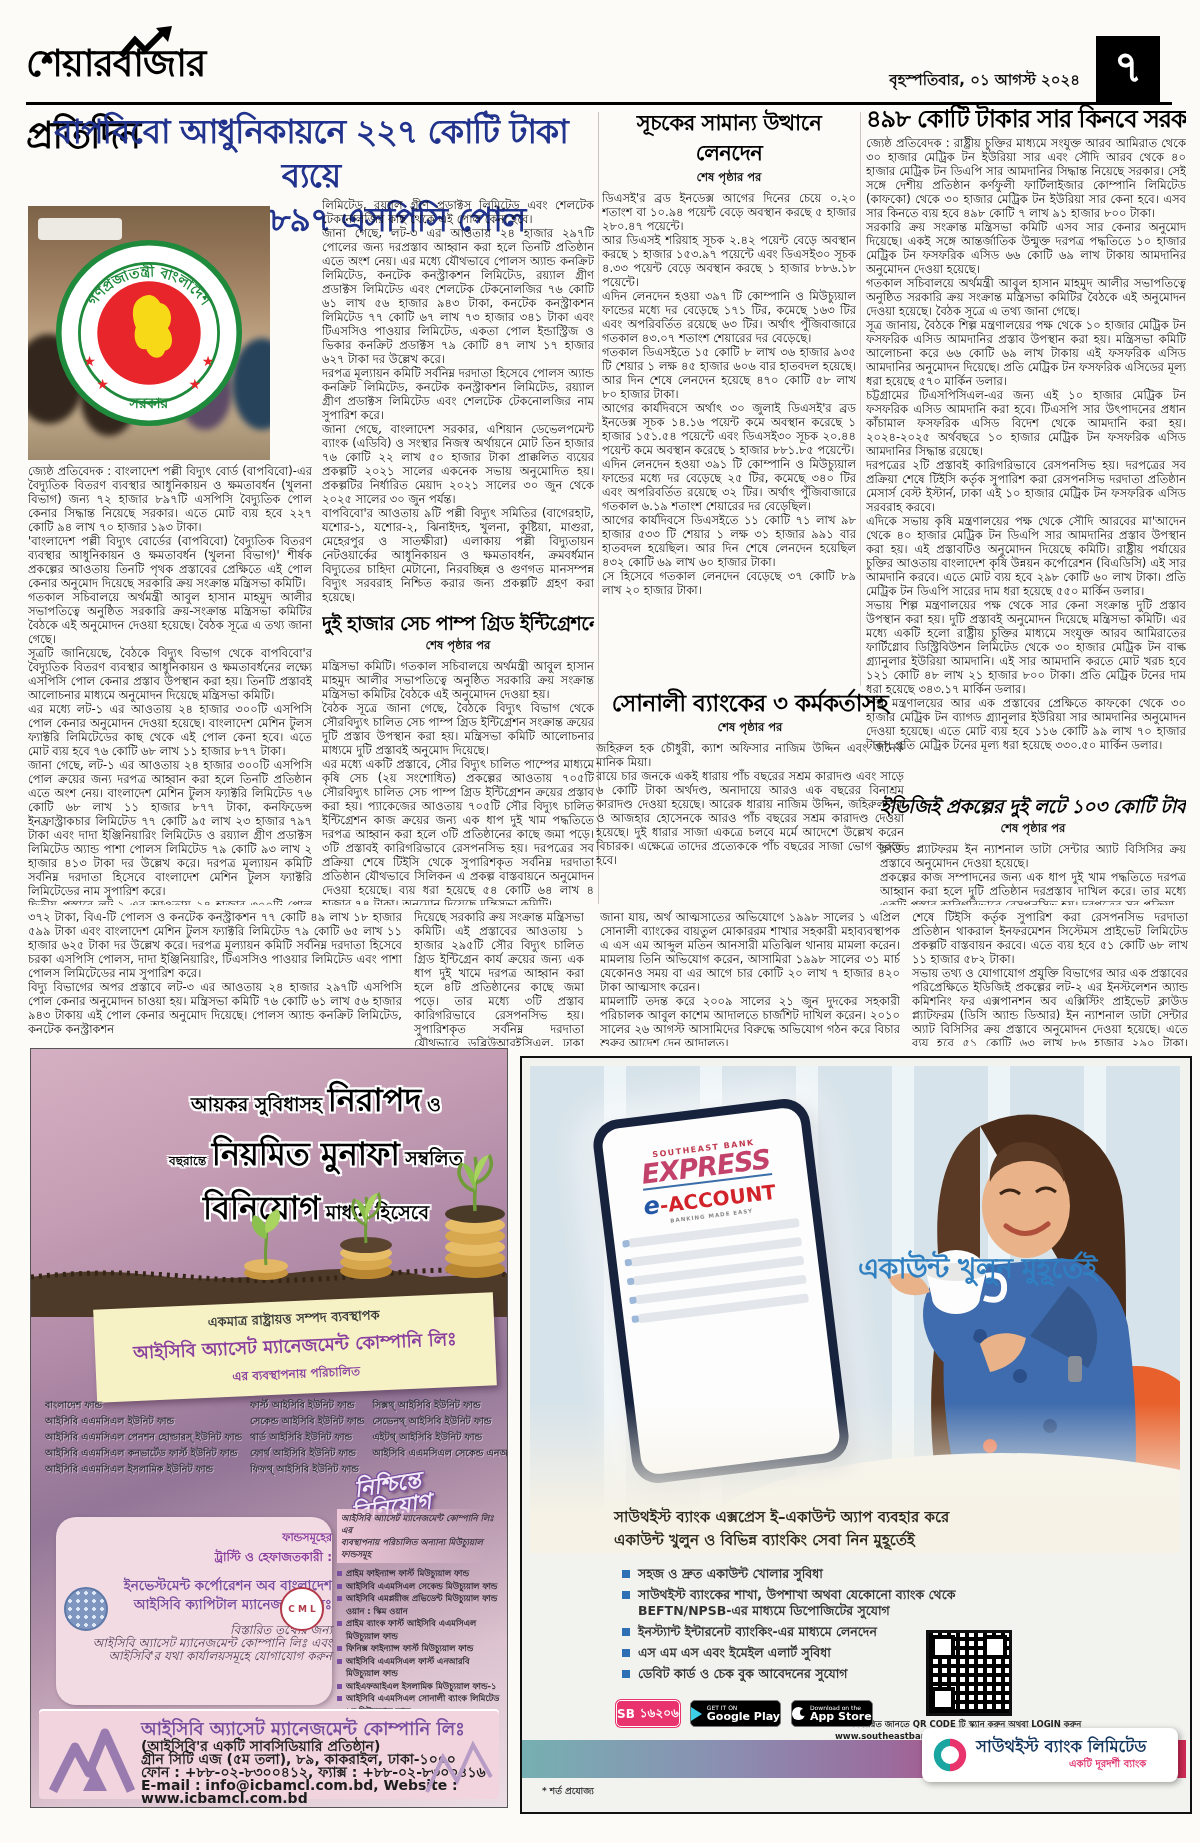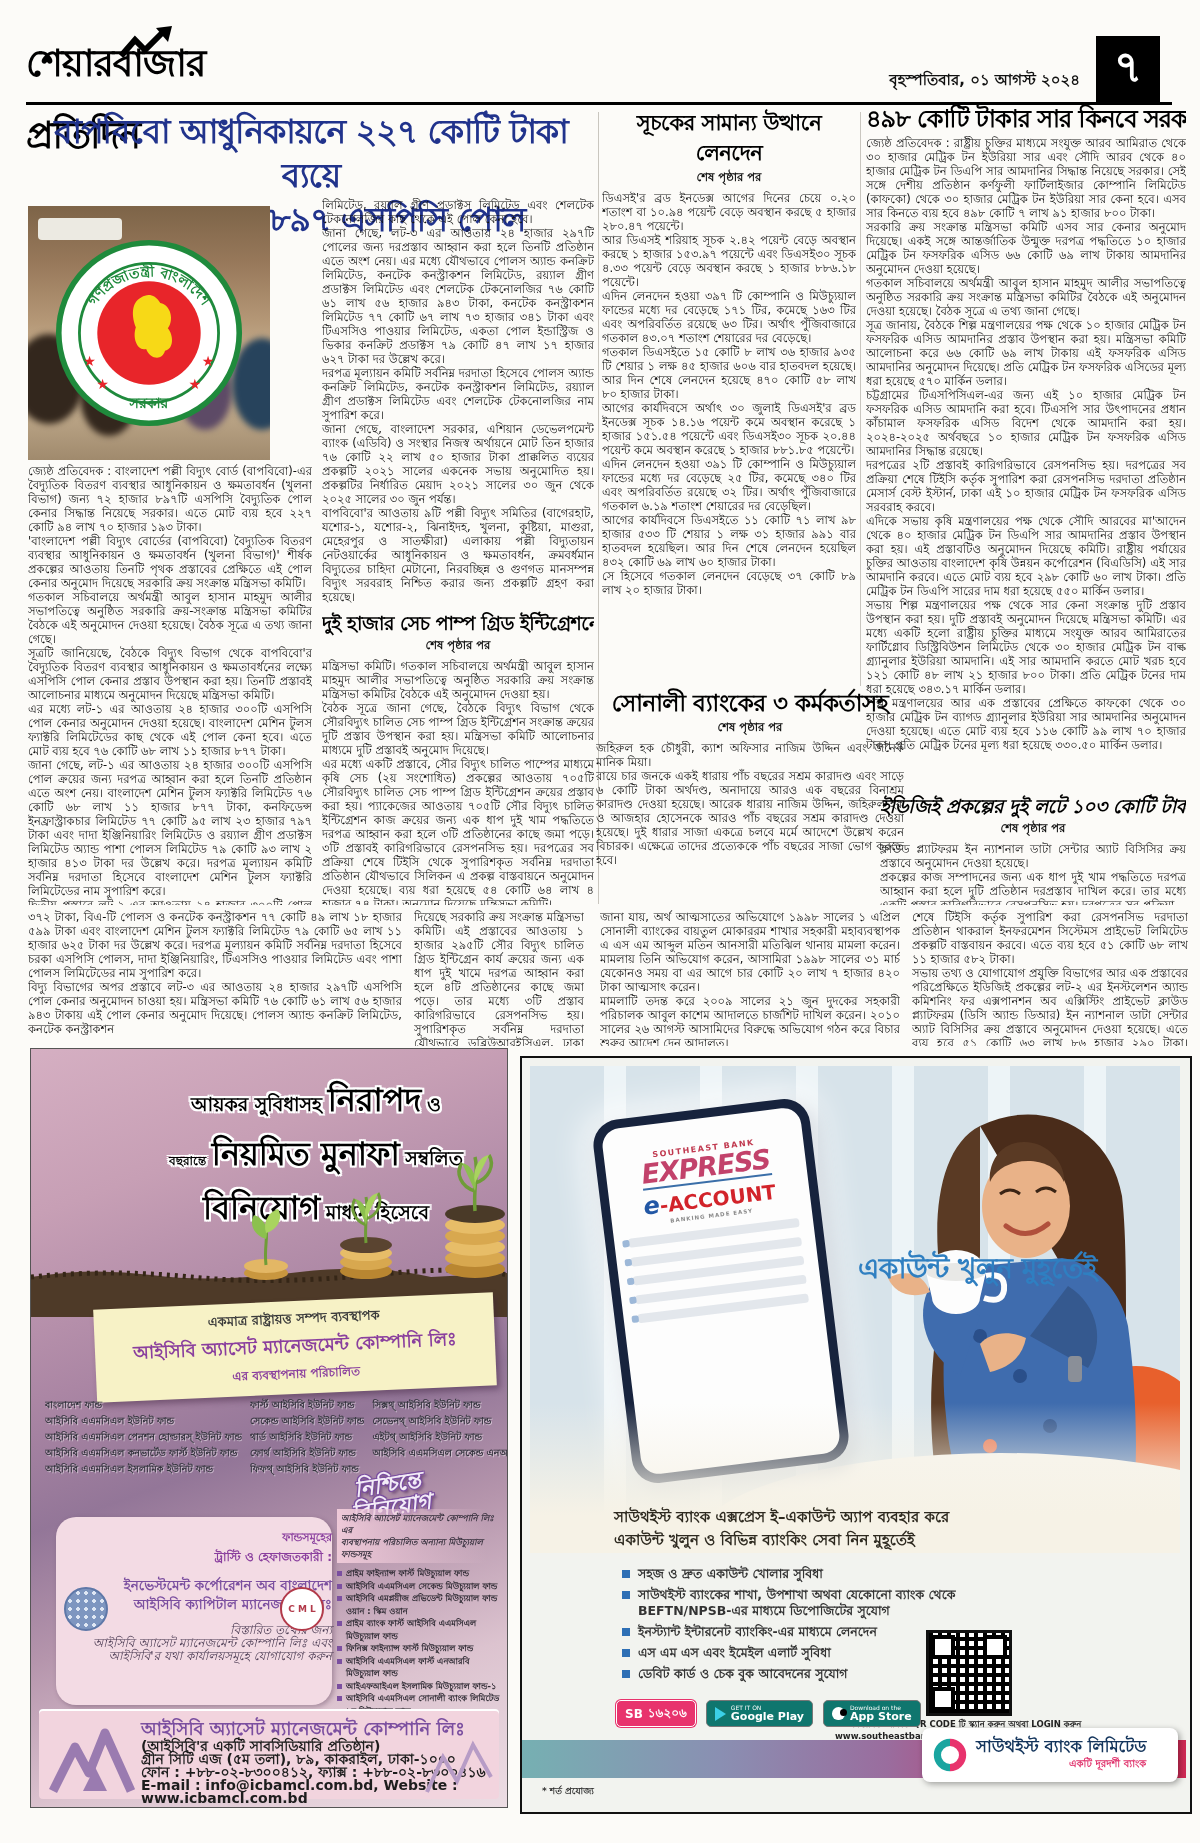--- a/index.html
+++ b/index.html
@@ -114,23 +114,23 @@
   .sf{font-size:12.5px;line-height:16px;color:#333;font-weight:600;margin-bottom:5px;
       padding-left:16px;position:relative;white-space:pre-line;}
   .sf::before{content:"";position:absolute;left:0;top:4px;width:8px;height:8px;background:#2e6fb5;}
   .seb-qr{position:absolute;left:404px;top:572px;width:80px;height:80px;background:#fff;border:3px solid #111;
      background-image:repeating-linear-gradient(0deg,#000 0 4px,transparent 4px 9px),
                       repeating-linear-gradient(90deg,#000 0 4px,#fff 4px 9px);}
   .qr-c{position:absolute;width:16px;height:16px;border:4px solid #000;background:#fff;}
   .seb-qrcap{position:absolute;left:240px;top:660px;width:410px;text-align:center;font-size:8.5px;
      line-height:12px;font-weight:700;color:#222;}
   .seb-badges{position:absolute;left:94px;top:642px;display:flex;gap:10px;align-items:center;}
-  .bdg{height:27px;border-radius:5px;display:flex;align-items:center;padding:0 8px;gap:5px;box-sizing:border-box;}
+  .bdg{height:27px;border-radius:5px;display:flex;align-items:center;padding:0 0;gap:5px;box-sizing:border-box;}
   .bdg-sb{background:#e8336d;color:#fff;font-weight:800;font-size:12px;border:1px solid #fff;box-shadow:0 0 0 1px #e8336d;}
-  .bdg-dark{background:#0f766e;color:#fff;border:1px solid #777;}
+  .bdg-dark{background:#000000;color:#fff;border:1px solid #777;}
   .bdg-dark .t1{font-size:6px;line-height:7px;} .bdg-dark .t2{font-size:11px;font-weight:700;line-height:12px;}
   .gp-tri{width:0;height:0;border-top:7px solid transparent;border-bottom:7px solid transparent;border-left:11px solid #3bd0e8;}
   .as-apple{width:13px;height:13px;border-radius:50% 50% 46% 46%;background:#fff;position:relative;}
   .as-apple::after{content:"";position:absolute;right:-2px;top:2px;width:7px;height:7px;border-radius:50%;background:#000;}
   .seb-band{position:absolute;left:0;top:682px;width:664px;height:38px;
      background:linear-gradient(90deg,#76b0b2 0%,#8a8fb2 30%,#9a6d9e 55%,#c2356b 80%,#d12a55 100%);}
   .seb-bankbox{position:absolute;left:400px;top:670px;width:256px;height:54px;background:#fff;border-radius:8px;
      box-shadow:2px 2px 6px rgba(0,0,0,.35);display:flex;align-items:center;gap:8px;padding:0 10px;box-sizing:border-box;}
   .sb-name{font-size:16.5px;font-weight:800;color:#14355c;line-height:18px;white-space:nowrap;}
   .sb-tag{font-size:10px;font-weight:700;color:#e0356e;text-align:right;}

